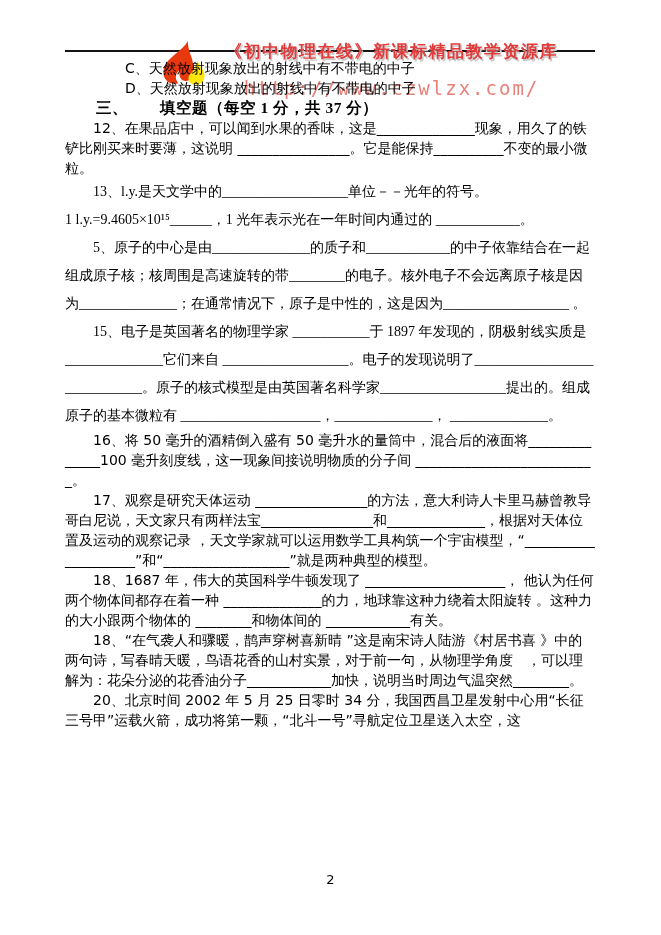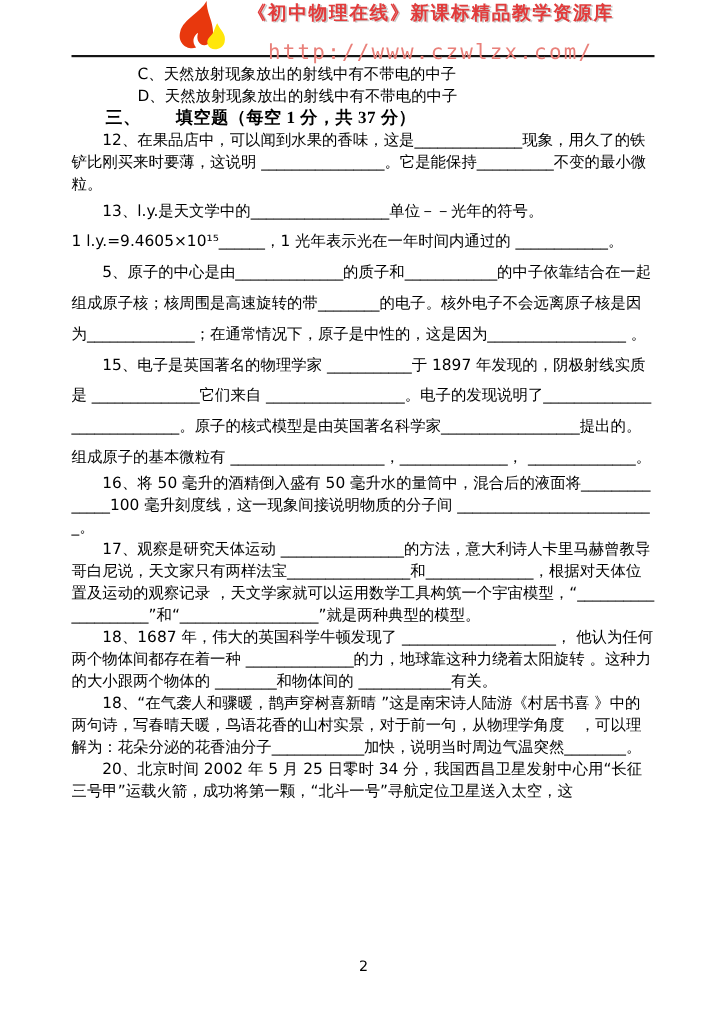--- a/index.html
+++ b/index.html
@@ -10,20 +10,21 @@
     height: 935px;
     background: #ffffff;
     color: #000;
     font-family: "DejaVu Sans", sans-serif;
     overflow: hidden;
   }
   
   .header {
     display: flex;
     align-items: flex-start;
+    padding-top: 40px;
     margin-left: 155px;
     height: 49px;
   }
   .logo { width: 58px; height: 48px; margin-right: 12px; flex: 0 0 auto; }
   .head-text { display: flex; flex-direction: column; align-items: center; }
   .site-title {
     font-size: 17px;
     font-weight: bold;
     color: #e23b3b;
     letter-spacing: 1.5px;
@@ -54,21 +55,21 @@
   .opt { text-indent: 60px; line-height: 20px; }
   .section-title {
     margin: 16px 0 2px 0;
     padding-left: 31px;
     font-size: 15.5px;
     font-weight: bold;
     letter-spacing: 0.5px;
     font-family: Liberation Serif, serif;
   }
   .para { line-height: 20px; margin-top: 5px; }
-  .para-wide { line-height: 28px; margin-top: 3px; }
+  .para-wide { line-height: 28px; margin-top: 3px; font-family: Liberation Serif, serif; }
   .indent { text-indent: 2em; }
   .no-indent { text-indent: 0; }
   .pagenum {
     position: absolute;
     bottom: 48px;
     left: 0;
     width: 100%;
     text-align: center;
     font-size: 13px;
     color: #000;

